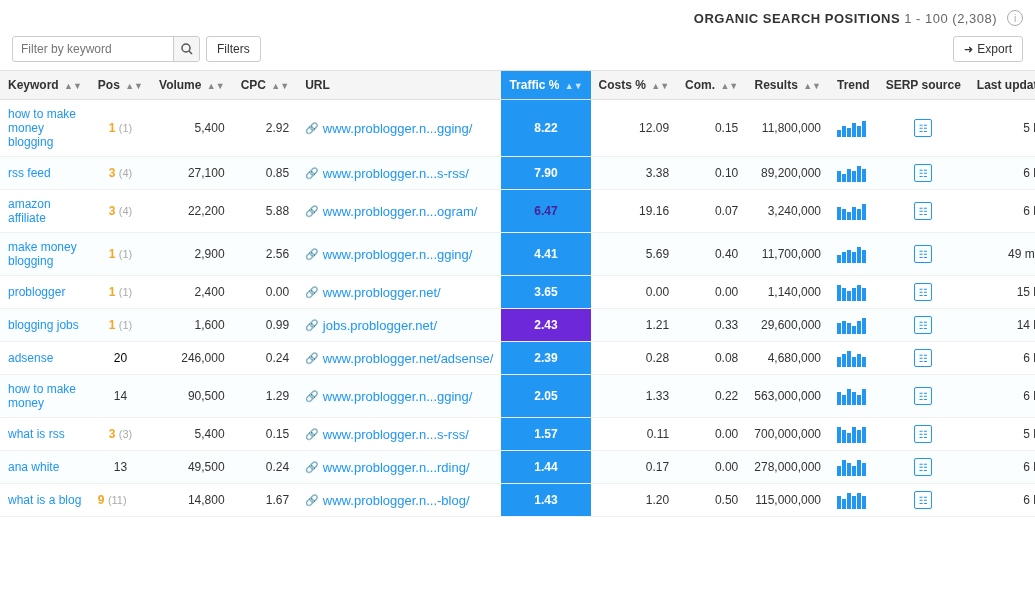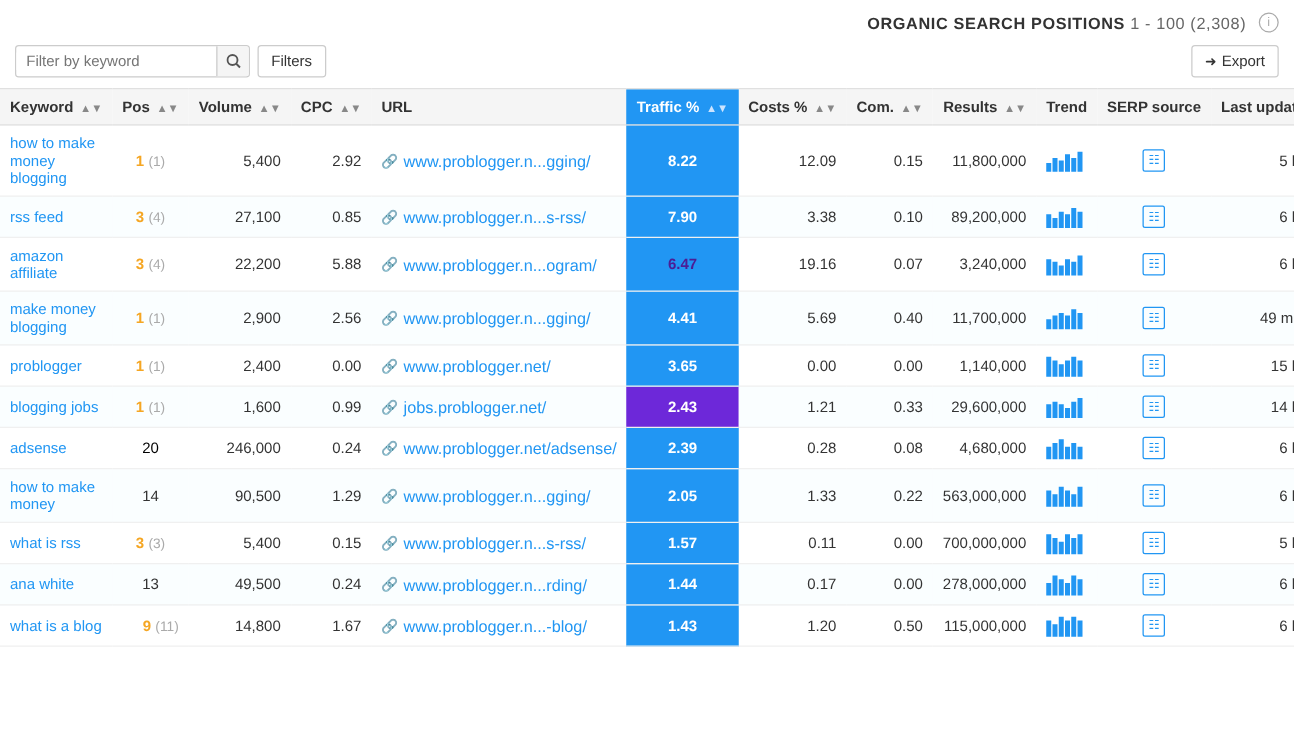--- a/index.html
+++ b/index.html
@@ -421,21 +421,21 @@
     </td>
     <td class="col-serp" style="text-align:center;">
       <span class="serp-icon" style="border:1px solid #2196f3; display:inline-block; width:18px; height:18px; font-size:10px; color:#2196f3; line-height:18px; border-radius:2px;">☷</span>
     </td>
     <td class="col-update">6 hr ago</td>
   </tr>
           <tr>
     <td class="col-keyword">
       <a href="#" class="keyword-link">what is a blog</a>
     </td>
-    <td class="col-pos" style="text-align:right;"><span style="color:#f5a623; font-weight:bold;">9</span> <span style="color:#aaa; font-size:11px;">(11)</span></td>
+    <td class="col-pos" style="text-align:left;"><span style="color:#f5a623; font-weight:bold;">9</span> <span style="color:#aaa; font-size:11px;">(11)</span></td>
     <td class="col-volume">14,800</td>
     <td class="col-cpc">1.67</td>
     <td class="col-url">
       <div class="url-cell">
         <span class="url-icon">🔗</span>
         <a href="#" class="url-link">www.problogger.n...-blog/</a>
       </div>
     </td>
     <td class="col-traffic" style="background:#2196f3; color:#fff; font-weight:bold; text-align:center;">1.43</td>
     <td class="col-costs">1.20</td>

